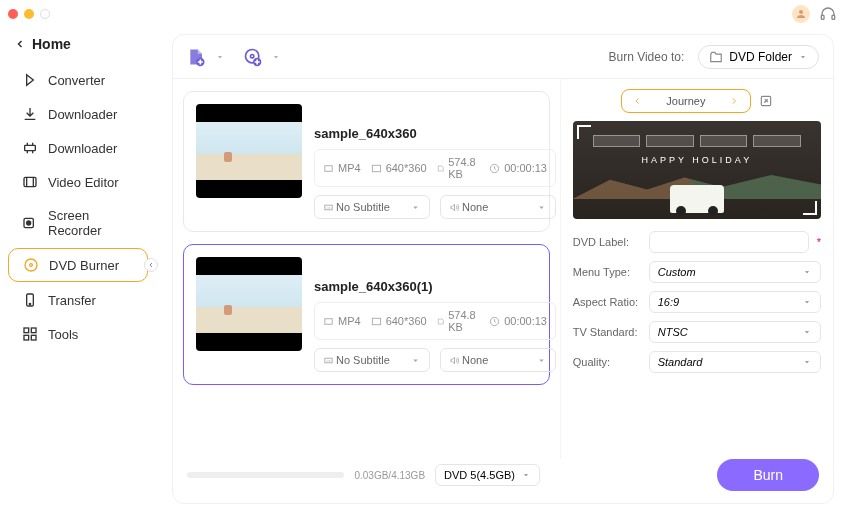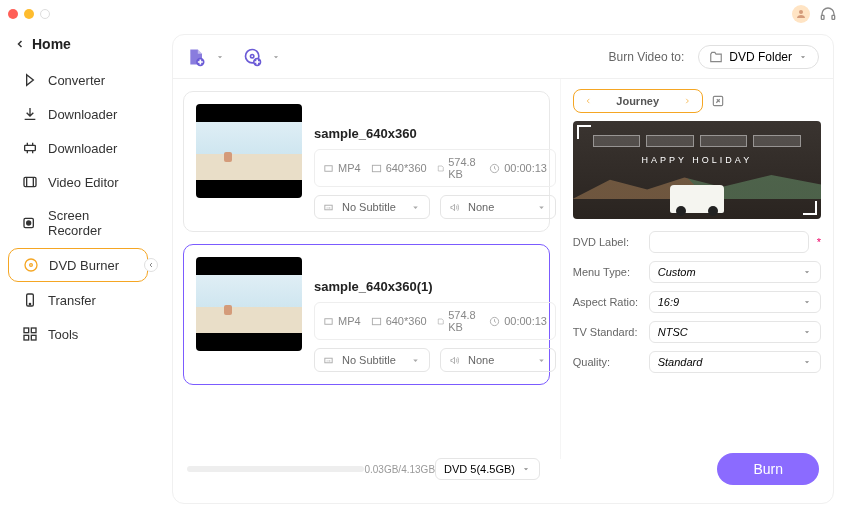--- a/index.html
+++ b/index.html
@@ -44,24 +44,24 @@
 .vcard.selected { border: 1.5px solid #7b5bff; }
 .thumb { width: 106px; height: 94px; background: #000; border-radius: 4px; position: relative; overflow: hidden; flex-shrink: 0; }
 .beach { position: absolute; inset: 18px 0 18px 0; background: linear-gradient(#dfeef5, #cfe6f0 55%, #e9dec8 55%, #e9dec8); }
 .person { position: absolute; left: 28px; top: 48px; width: 8px; height: 10px; background: #d49b7a; border-radius: 2px; }
 .vinfo { flex: 1; display: flex; flex-direction: column; gap: 8px; margin-top: 22px; }
 .vtitle { font-size: 13px; font-weight: 600; color: #222; }
 .vmeta { display: flex; align-items: center; gap: 10px; font-size: 11px; color: #888; border: 1px solid #eee; border-radius: 6px; padding: 6px 8px; }
 .vmeta .sp { display: flex; align-items: center; gap: 4px; }
 .vmeta svg { width: 11px; height: 11px; color: #aaa; }
 .vsel-row { display: flex; gap: 10px; }
-.mini-select { border: 1px solid #e5e5e5; border-radius: 6px; padding: 5px 8px; display: flex; align-items: center; gap: 8px; font-size: 11px; color: #666; cursor: pointer; }
+.mini-select { border: 1px solid #e5e5e5; border-radius: 6px; padding: 5px 8px; display: flex; align-items: center; gap: 2px; font-size: 11px; color: #666; cursor: pointer; }
 .mini-select svg { width: 11px; height: 11px; color: #aaa; }
 
-.journey-nav { display: flex; align-items: center; justify-content: flex-start; margin-bottom: 8px; gap: 8px; font-weight: bold; }
+.journey-nav { display: flex; align-items: center; justify-content: center; margin-bottom: 8px; gap: 8px; }
 .journey-box { border: 1px solid #f5a623; border-radius: 8px; padding: 4px 10px; display: flex; align-items: center; gap: 24px; width: 130px; justify-content: space-between; }
 .journey-box svg { width: 14px; height: 14px; color: #f5a623; cursor: pointer; }
 .journey-label { font-size: 11px; color: #555; }
 .edit-ic { width: 14px; height: 14px; color: #888; cursor: pointer; }
 
 .preview { width: 100%; height: 98px; border-radius: 4px; background: linear-gradient(#3a3430, #2a2420); position: relative; overflow: hidden; margin-bottom: 12px; }
 .preview-corner { position: absolute; width: 14px; height: 14px; border: 2px solid #fff; }
 .pc-tl { top: 4px; left: 4px; border-right: none; border-bottom: none; }
 .pc-br { bottom: 4px; right: 4px; border-left: none; border-top: none; }
 .strip { position: absolute; top: 14px; left: 20px; right: 20px; display: flex; gap: 6px; }
@@ -71,21 +71,21 @@
 .van::before, .van::after { content: ''; position: absolute; bottom: -3px; width: 10px; height: 10px; background: #222; border-radius: 50%; }
 .van::before { left: 6px; } .van::after { right: 6px; }
 .mtn { position: absolute; bottom: 20px; left: 0; right: 0; height: 24px; background: linear-gradient(45deg, #8a6a4a 50%, #5a7a5a 50%); clip-path: polygon(0 100%, 15% 20%, 30% 60%, 45% 10%, 60% 50%, 80% 0%, 100% 40%, 100% 100%); opacity: 0.7; }
 
 .form-row { display: flex; align-items: center; margin-bottom: 8px; gap: 6px; }
 .form-label { font-size: 11px; color: #666; width: 70px; }
 .form-select { flex: 1; border: 1px solid #e5e5e5; border-radius: 6px; padding: 4px 8px; font-size: 11px; display: flex; justify-content: space-between; align-items: center; cursor: pointer; background: #fff; font-style: italic; }
 .form-input { flex: 1; border: 1px solid #e5e5e5; border-radius: 6px; padding: 4px 8px; font-size: 11px; }
 .req { color: #e06; font-size: 11px; margin-left: 2px; }
 
-.footer { position: absolute; bottom: 12px; left: 0; right: 0; height: 44px; display: flex; align-items: center; padding: 0 14px; }
+.footer { position: absolute; bottom: 6px; left: 0; right: 0; height: 44px; display: flex; align-items: center; padding: 0 14px; gap: 10px; }
 .progress { flex: 1; height: 6px; background: #eee; border-radius: 3px; max-width: 280px; }
 .size-txt { font-size: 10px; color: #999; }
 .disc-select { border: 1px solid #e5e5e5; border-radius: 6px; padding: 4px 8px; font-size: 11px; display: flex; align-items: center; gap: 6px; cursor: pointer; }
 .footer-spacer { flex: 1; }
 .burn-btn { background: #8b6bff; color: #fff; border: none; border-radius: 18px; padding: 8px 36px; font-size: 14px; font-weight: 500; cursor: pointer; }
 </style>
 </head>
 <body>
 
 <div class="titlebar">

